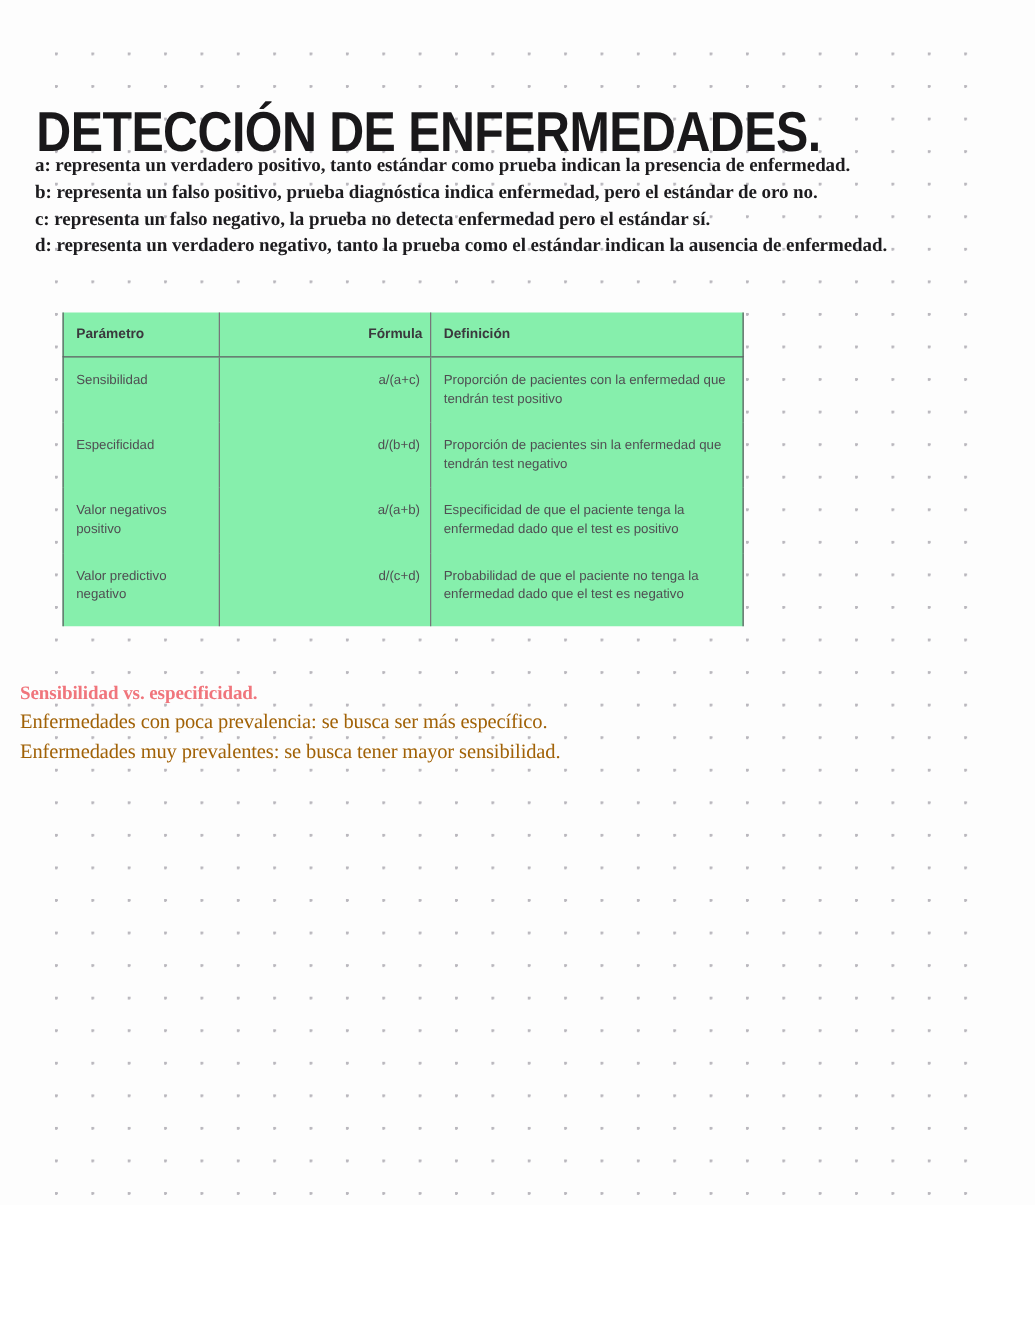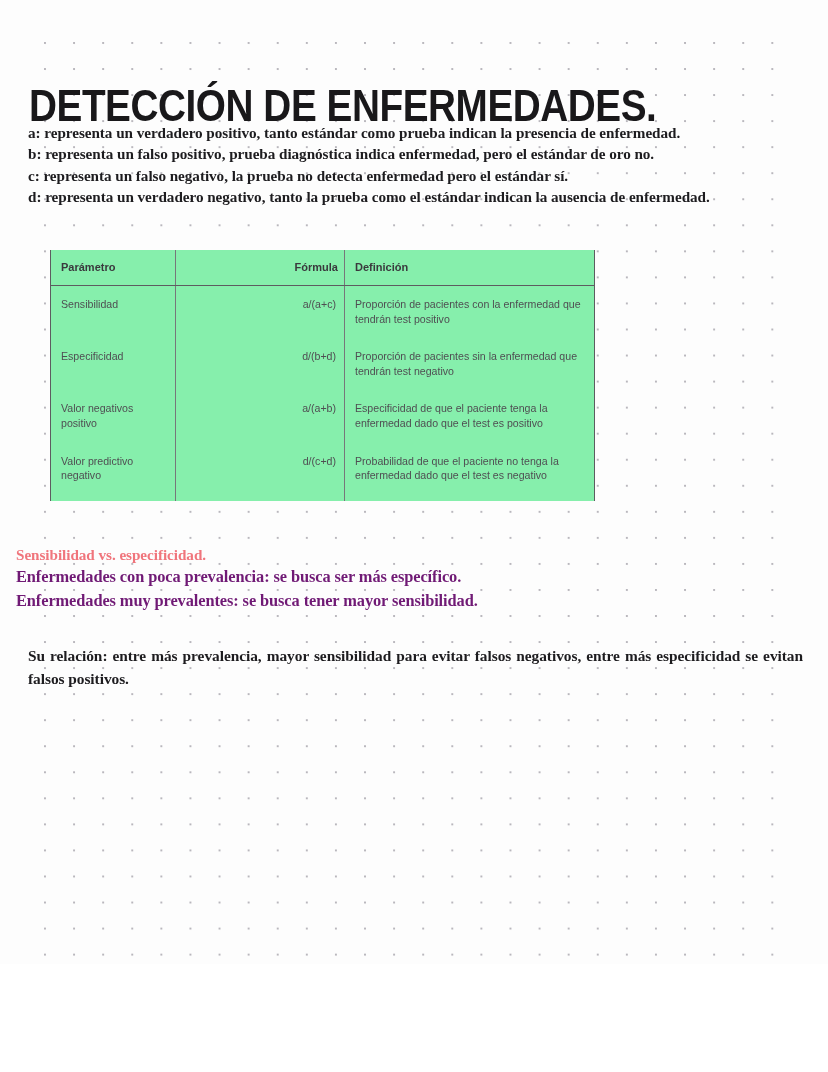--- a/index.html
+++ b/index.html
@@ -123,24 +123,24 @@
   }
   .pink-heading {
     font-family: "Liberation Serif", serif;
     font-weight: 700;
     font-size: 15.2px;
     line-height: 21px;
     letter-spacing: -0.05px;
   }
   .bold-line {
     font-family: "Liberation Serif", serif;
-    font-weight: 700;
+    font-weight: 400;
     font-size: 16.4px;
     line-height: 23.5px;
-    color: #701a75;
+    color: #a16207;
     letter-spacing: -0.1px;
     white-space: nowrap;
   }
 
   
   .justified-para {
     position: absolute;
     left: 28px;
     top: 630px;
     width: 775px;
@@ -204,16 +204,15 @@
         </tbody>
       </table>
     </div>
 
     <div class="section2">
       <div class="pink-heading" style="color: rgb(240, 117, 124);">Sensibilidad vs. especificidad.</div>
       <div class="bold-line">Enfermedades con poca prevalencia: se busca ser más específico.</div>
       <div class="bold-line">Enfermedades muy prevalentes: se busca tener mayor sensibilidad.</div>
     </div>
 
-    <p class="justified-para">Su relación: entre más prevalencia, mayor sensibilidad para evitar falsos negativos, entre más especificidad se evitan falsos positivos.</p>
 
   </div>
 </div>
 
 </body></html>

